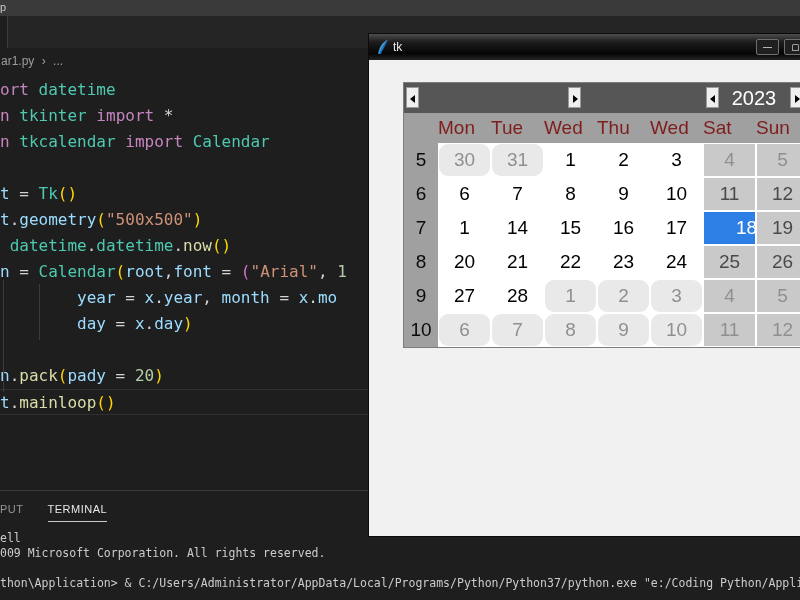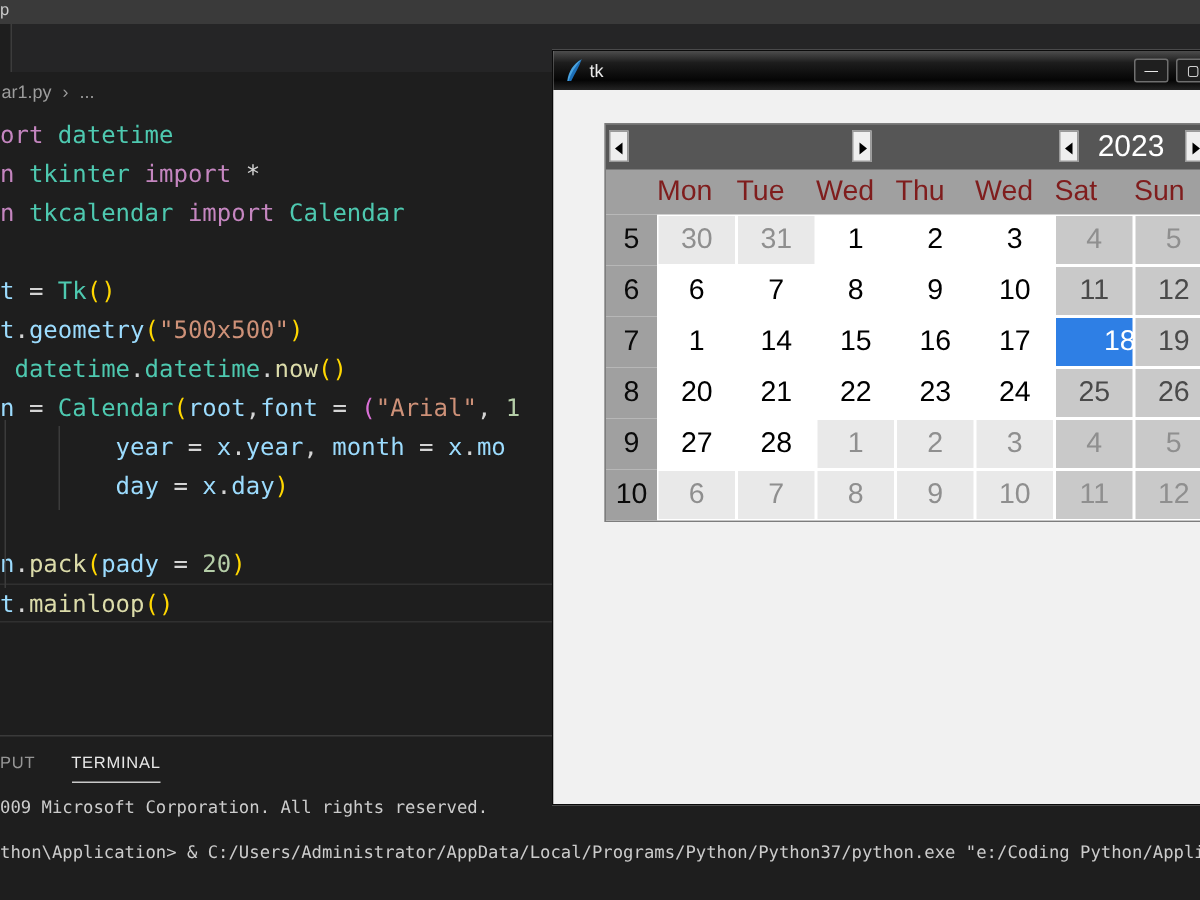--- a/index.html
+++ b/index.html
@@ -83,21 +83,21 @@
   .cal-daynames .wk-gap { width:34px; }
   .cal-daynames .dn { width:53px; text-align:left; font-size:19px; line-height:30px; color:#7f1d1d; }
 
   .cal-body { background:#ffffff; }
   .cal-row { display:flex; height:34px; }
   .wk-num { width:34px; background:#a0a0a0; color:#0a0a0a; font-size:19px; line-height:34px;
     text-align:center; }
   .day-cell { width:51px; height:32px; margin:1px; text-align:center; font-size:19px;
     line-height:32px; cursor:pointer; }
   .day-n    { background:#ffffff; color:#000000; }
-  .day-om   { background:#e9e9e9; color:#8f8f8f; }
+  .day-om   { background:#e9e9e9; color:#8f8f8f;border-radius:9px; }
   .day-we   { background:#c9c9c9; color:#4a4a4a; }
   .day-omwe { background:#c9c9c9; color:#8f8f8f; }
   .day-sel  { background:#2E7FE5; color:#ffffff;padding-left:32px; }
 </style>
 </head>
 <body>
 
 <div class="stage">
 
   <div class="titlebar">
@@ -132,21 +132,21 @@
       </div>
     <div class="indent-guide" style="left:3px; top:206px; height:112px;"></div>
     <div class="indent-guide" style="left:39px; top:210px; height:56px;"></div>
   </div>
 
   <div class="panel">
     <div class="panel-tabs">
         <div class="panel-tab">PUT</div>
         <div class="panel-tab active">TERMINAL</div>
       </div>
-    <div class="terminal"><div>009 Microsoft Corporation. All rights reserved.</div><div> </div><div>thon\Application&gt; &amp; C:/Users/Administrator/AppData/Local/Programs/Python/Python37/python.exe "e:/Coding Python/Applicati</div></div>
+    <div class="terminal"><div>ell</div><div>009 Microsoft Corporation. All rights reserved.</div><div> </div><div>thon\Application&gt; &amp; C:/Users/Administrator/AppData/Local/Programs/Python/Python37/python.exe "e:/Coding Python/Applicati</div></div>
   </div>
 
   <div class="tkwin">
     <div class="tk-titlebar">
       <svg class="tk-feather" viewBox="0 0 16 18">
         <path d="M2.5 17 C3.5 10 7 4 13.5 0.5 C10 5.5 6.5 10.5 4.5 17 Z" fill="#4aa3e0"></path>
         <path d="M3.5 17 C5 11.5 8.5 6 13.5 0.5 C11.5 6.5 8 12 5.5 17 Z" fill="#1d6fb8"></path>
       </svg>
       <span class="tk-title">tk</span>
       <div class="tk-btn min">—</div>

